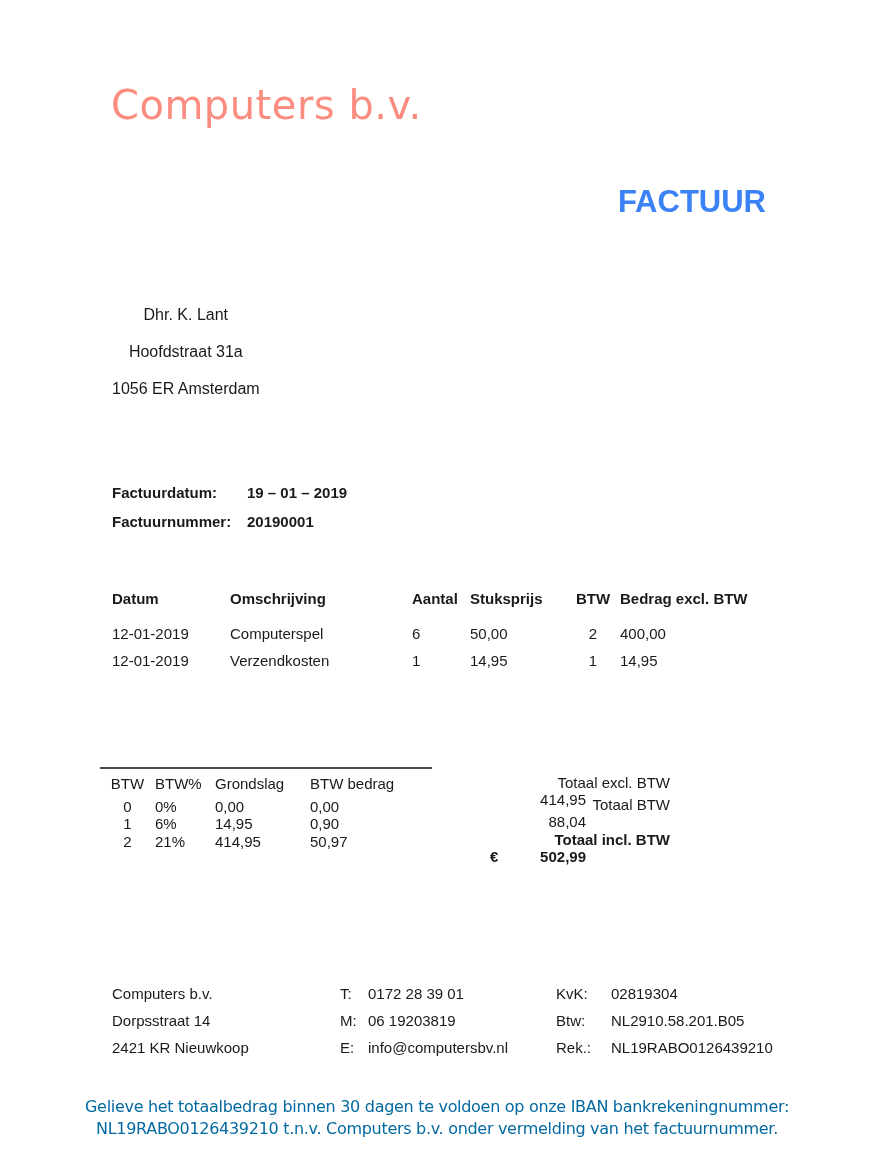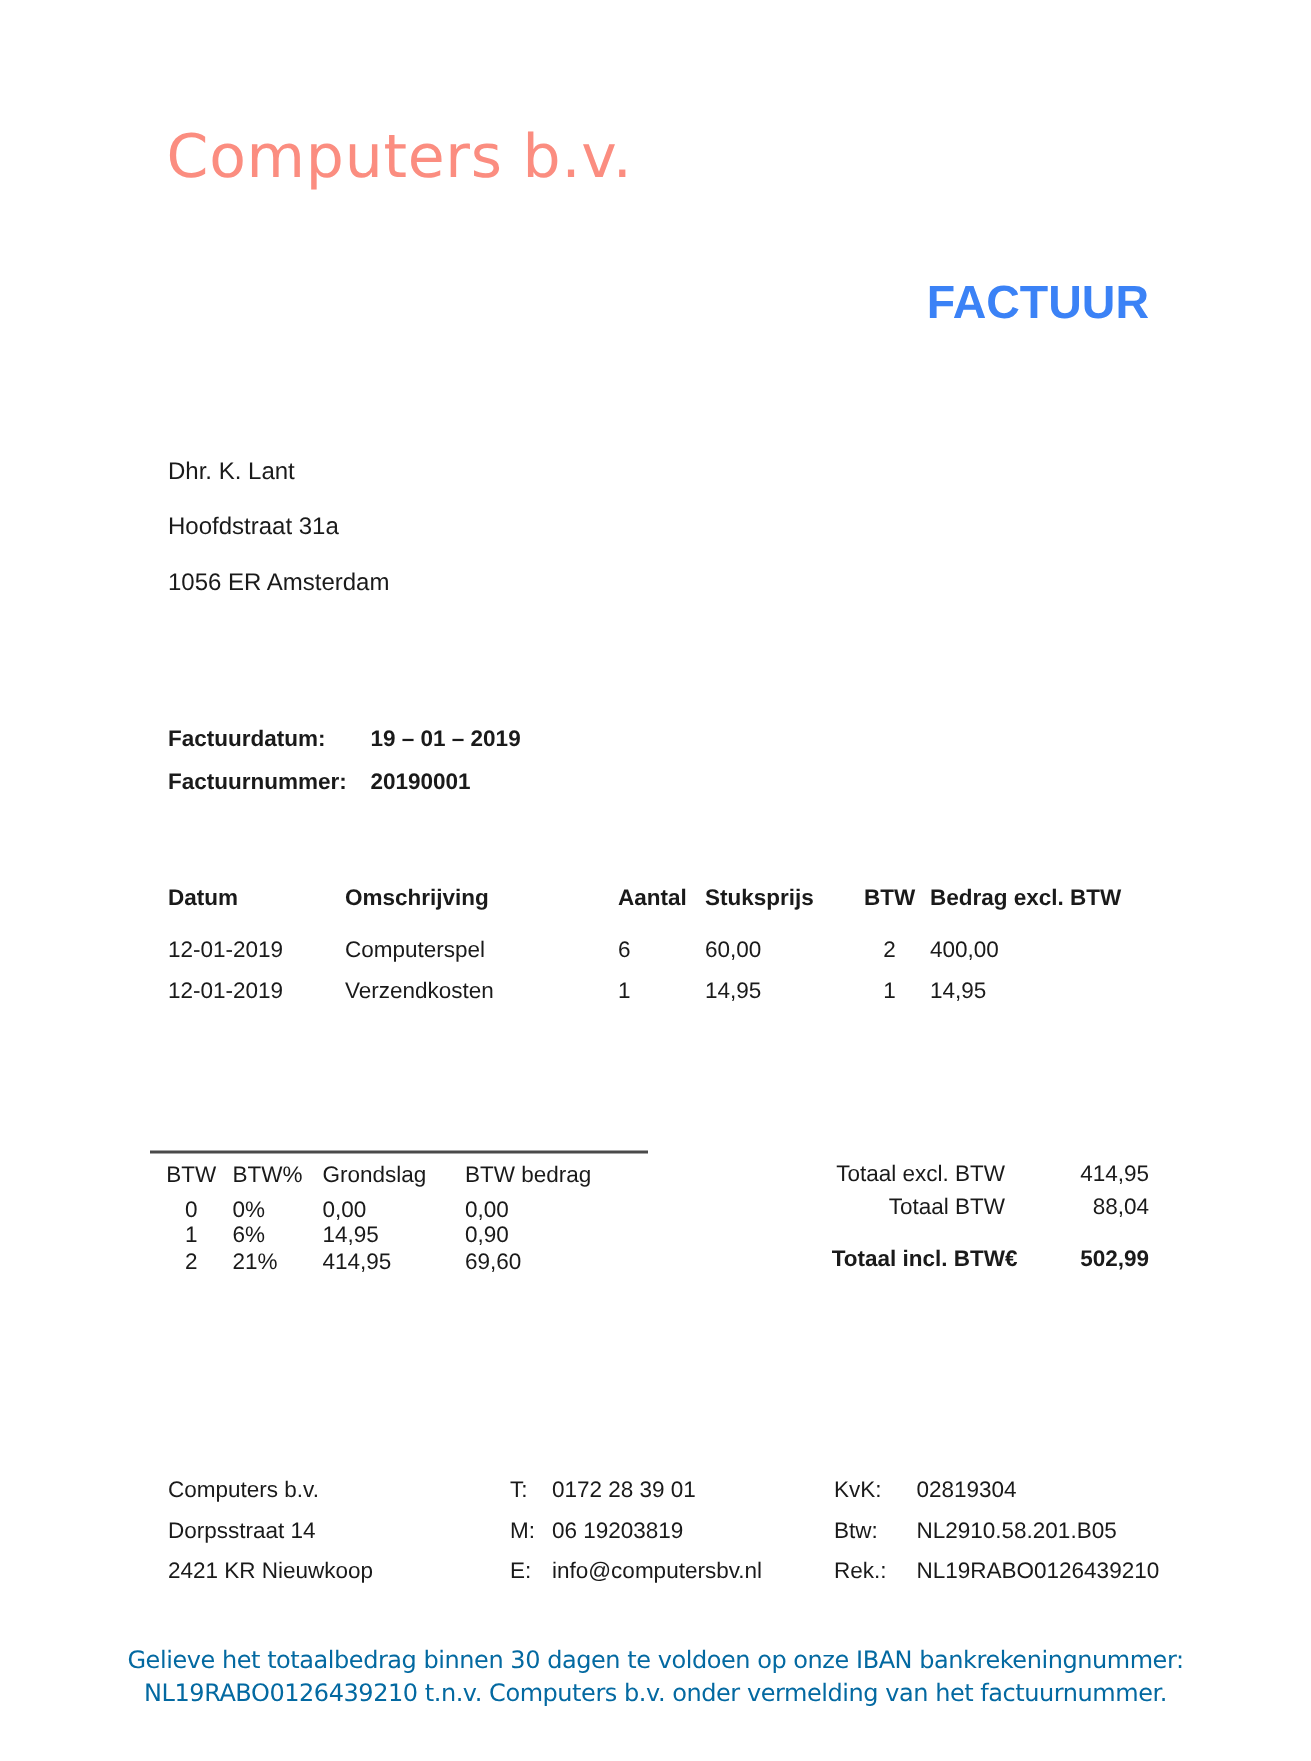--- a/index.html
+++ b/index.html
@@ -41,21 +41,21 @@
     letter-spacing: 0px;
   }
 
   
   .recipient {
     position: absolute;
     left: 112px;
     top: 296px;
     font-size: 16px;
   }
-  .recipient .line { line-height: 37px; height: 37px; }
+  .recipient .line { line-height: 37px; height: 37px; text-align: center; }
 
   
   .meta {
     position: absolute;
     left: 112px;
     top: 478px;
     font-size: 15px;
     font-weight: 700;
   }
   .meta-row { display: flex; line-height: 29px; height: 29px; }
@@ -99,20 +99,21 @@
     left: 490px;
     top: 767px;
     width: 276px;
     height: 90px;
     font-size: 15px;
   }
   .totals-row {
     position: absolute;
     left: 0; right: 0;
     display: flex;
+    flex-direction: column;
   }
   .totals-row .t-label { flex: 1; text-align: right; padding-right: 0; width: 180px; }
   .totals-row .t-value { width: 96px; text-align: right; }
   .totals-excl { top: 7px; }
   .totals-btw { top: 29px; }
   .totals-incl { top: 64px; font-weight: 700; }
   .totals-incl .t-value { display: flex; }
   .totals-incl .t-amount { margin-left: auto; }
 
   
@@ -174,21 +175,21 @@
     <div class="cell head al">Datum</div>
     <div class="cell head al">Omschrijving</div>
     <div class="cell head ar">Aantal</div>
     <div class="cell head ar">Stuksprijs</div>
     <div class="cell head ac">BTW</div>
     <div class="cell head ar">Bedrag excl. BTW</div>
 
     <div class="cell al row-gap">12-01-2019</div>
     <div class="cell al row-gap">Computerspel</div>
     <div class="cell ar row-gap">6</div>
-    <div class="cell ar row-gap">60,00</div>
+    <div class="cell ar row-gap">50,00</div>
     <div class="cell ac row-gap">2</div>
     <div class="cell ar row-gap">400,00</div>
 
     <div class="cell al">12-01-2019</div>
     <div class="cell al">Verzendkosten</div>
     <div class="cell ar">1</div>
     <div class="cell ar">14,95</div>
     <div class="cell ac">1</div>
     <div class="cell ar">14,95</div>
   </div>
@@ -205,21 +206,21 @@
     <div class="cell ar">0,00</div>
 
     <div class="cell ac">1</div>
     <div class="cell ar">6%</div>
     <div class="cell ar">14,95</div>
     <div class="cell ar">0,90</div>
 
     <div class="cell ac">2</div>
     <div class="cell ar">21%</div>
     <div class="cell ar">414,95</div>
-    <div class="cell ar">69,60</div>
+    <div class="cell ar">50,97</div>
   </div>
 
   <div class="totals">
     <div class="totals-row totals-excl">
       <span class="t-label">Totaal excl. BTW</span>
       <span class="t-value">414,95</span>
     </div>
     <div class="totals-row totals-btw">
       <span class="t-label">Totaal BTW</span>
       <span class="t-value">88,04</span>

